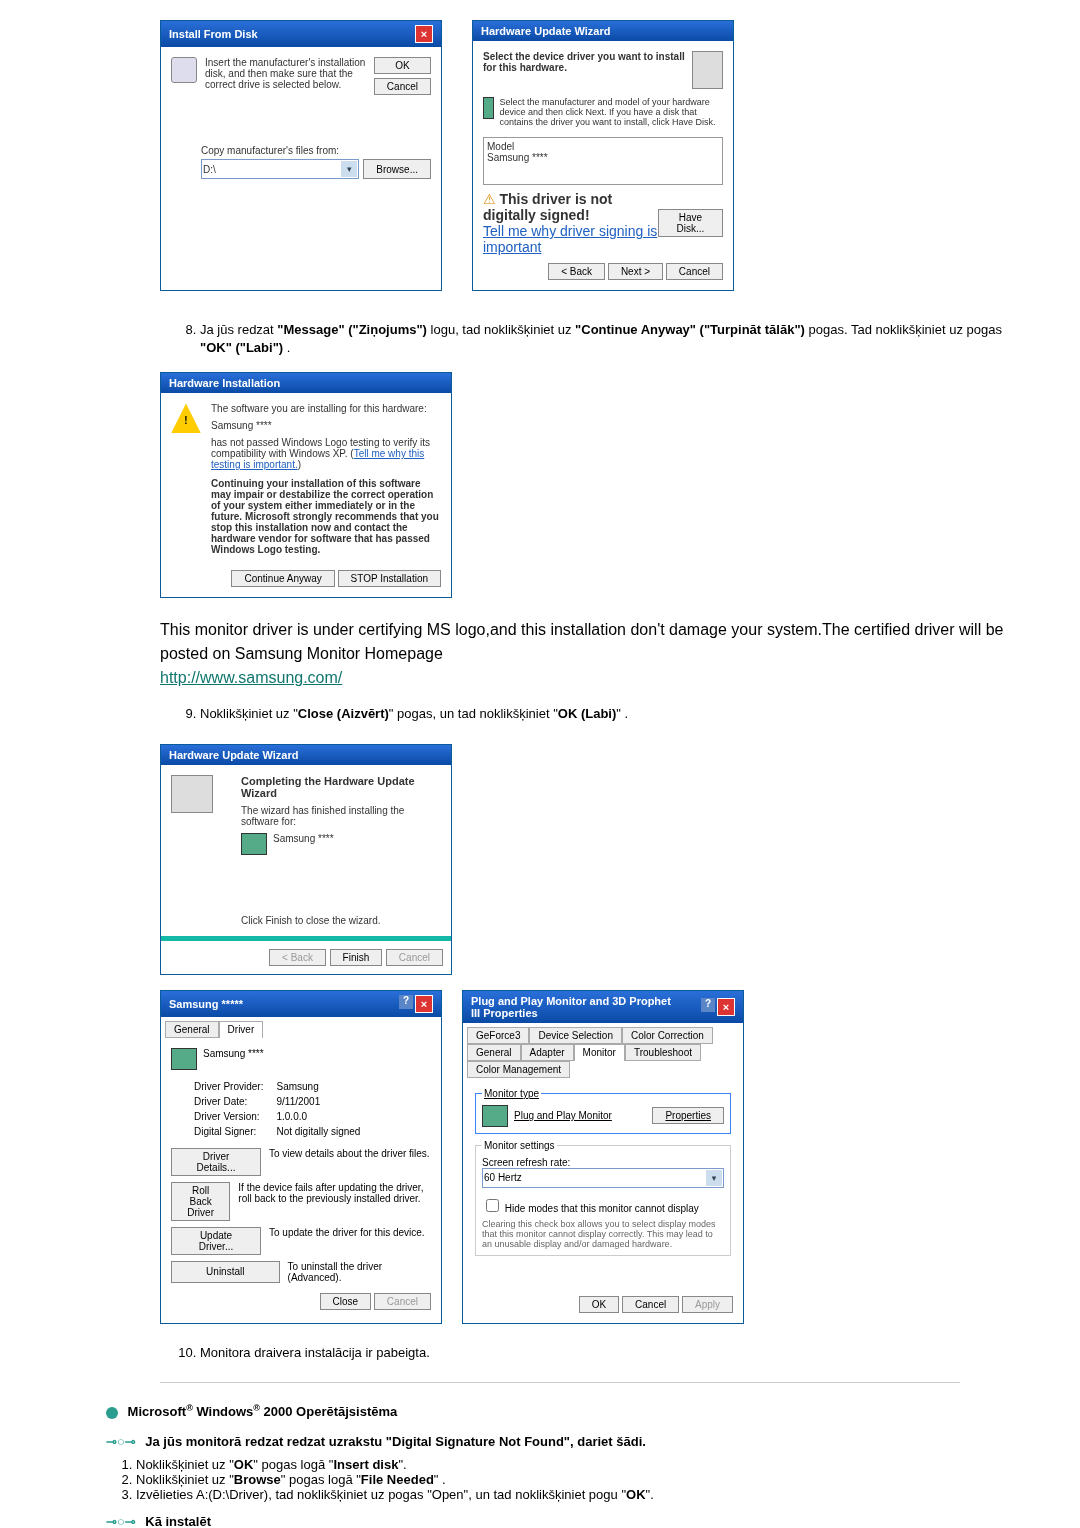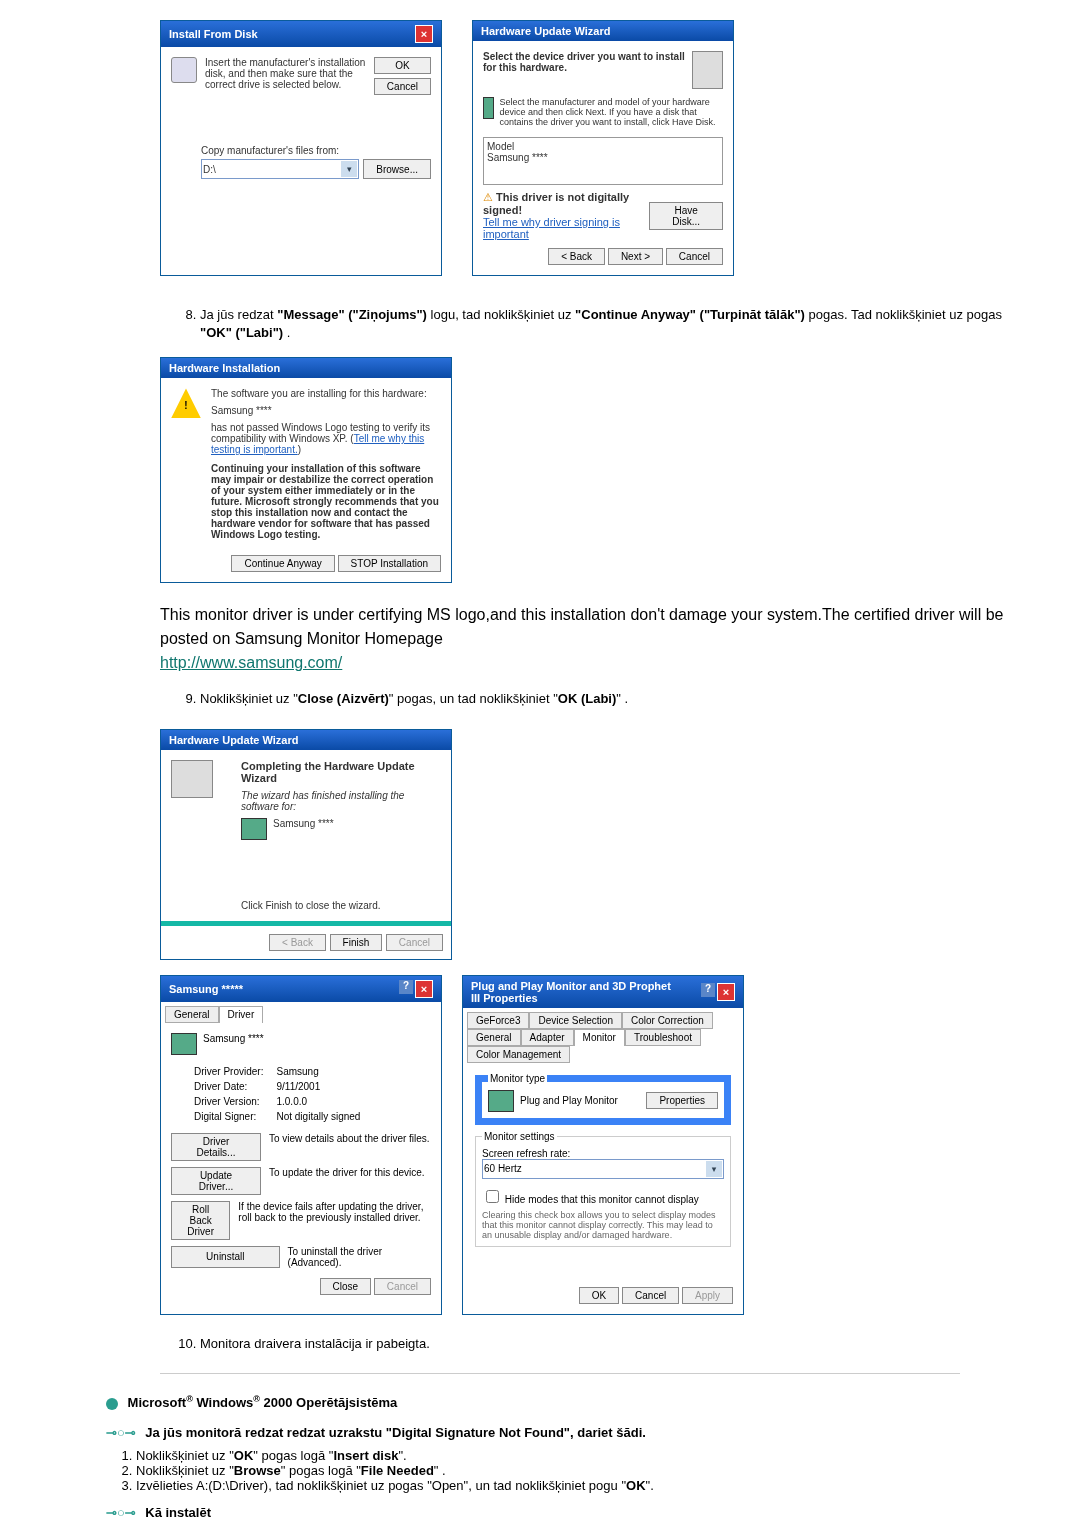--- a/index.html
+++ b/index.html
@@ -242,21 +242,21 @@
       </div>
       <div style="display:flex;gap:6px;margin-top:8px;">
         <span class="monitor-icon"></span>
         <div style="font-size:9px;">Select the manufacturer and model of your hardware device and then click Next. If you have a disk that contains the driver you want to install, click Have Disk.</div>
       </div>
       <div class="field-box" style="margin-top:10px;height:40px;">
         <div>Model</div>
         <div>Samsung ****</div>
       </div>
       <div style="display:flex;justify-content:space-between;margin-top:6px;align-items:center;">
-        <div style="font-size:11px;">
+        <div style="font-size:14px;">
           <span style="color:#d80;">⚠</span>
           <b>This driver is not digitally signed!</b><br>
           <span class="link">Tell me why driver signing is important</span>
         </div>
         <button class="btn">Have Disk...</button>
       </div>
       <div style="text-align:right;margin-top:8px;">
         <button class="btn">&lt; Back</button>
         <button class="btn">Next &gt;</button>
         <button class="btn">Cancel</button>
@@ -308,21 +308,21 @@
 <div class="dialog complete-box">
   <div class="titlebar">
     <span>Hardware Update Wizard</span>
   </div>
   <div class="dialog-body" style="display:flex;gap:10px;min-height:150px;">
     <div style="width:60px;">
       <span class="wizard-icon"></span>
     </div>
     <div style="flex:1;">
       <b style="font-size:11px;">Completing the Hardware Update Wizard</b>
-      <div style="margin-top:6px;font-style:italic;">The wizard has finished installing the software for:</div>
+      <div style="margin-top:6px;">The wizard has finished installing the software for:</div>
       <div style="display:flex;gap:6px;margin-top:6px;">
         <span class="monitor-icon"></span>
         <span>Samsung ****</span>
       </div>
       <div style="margin-top:60px;">Click Finish to close the wizard.</div>
     </div>
   </div>
   <div style="text-align:right;padding:8px;border-top:5px solid #14b8a6;">
     <button class="btn" disabled="" style="color:#999;">&lt; Back</button>
     <button class="btn">Finish</button>
@@ -369,26 +369,26 @@
               <td style="padding-left:10px;">Not digitally signed</td>
             </tr>
       </tbody>
         </table>
       <div style="margin-top:8px;">
         <div style="display:flex;gap:8px;margin-bottom:6px;">
             <button class="btn" style="width:90px;">Driver Details...</button>
             <span>To view details about the driver files.</span>
           </div>
         <div style="display:flex;gap:8px;margin-bottom:6px;">
+            <button class="btn" style="width:90px;">Roll Back Driver</button>
+            <span>If the device fails after updating the driver, roll back to the previously installed driver.</span>
+          </div>
+        <div style="display:flex;gap:8px;margin-bottom:6px;">
             <button class="btn" style="width:90px;">Update Driver...</button>
             <span>To update the driver for this device.</span>
-          </div>
-        <div style="display:flex;gap:8px;margin-bottom:6px;">
-            <button class="btn" style="width:90px;">Roll Back Driver</button>
-            <span>If the device fails after updating the driver, roll back to the previously installed driver.</span>
           </div>
         <div style="display:flex;gap:8px;">
             <button class="btn" style="width:113px;">Uninstall</button>
             <span>To uninstall the driver (Advanced).</span>
           </div>
       </div>
       <div style="text-align:right;margin-top:10px;">
         <button class="btn">Close</button>
         <button class="btn" disabled="" style="color:#999;">Cancel</button>
       </div>
@@ -409,21 +409,21 @@
         <div class="tab">Device Selection</div>
         <div class="tab">Color Correction</div>
         <div class="tab">General</div>
         <div class="tab">Adapter</div>
         <div class="tab active">Monitor</div>
         <div class="tab">Troubleshoot</div>
         <div class="tab">Color Management</div>
       </div>
     </div>
     <div class="prop-body">
-      <fieldset style="border:7px solid #3b82f6;padding:6px;">
+      <fieldset style="border:1px solid #3b82f6;padding:6px;text-decoration:underline;">
         <legend>Monitor type</legend>
         <div style="display:flex;justify-content:space-between;align-items:center;">
           <div style="display:flex;gap:6px;align-items:center;">
             <span class="monitor-icon"></span>
             <span>Plug and Play Monitor</span>
           </div>
           <button class="btn">Properties</button>
         </div>
       </fieldset>
       <fieldset style="border:1px solid #ccc;padding:6px;margin-top:6px;">

